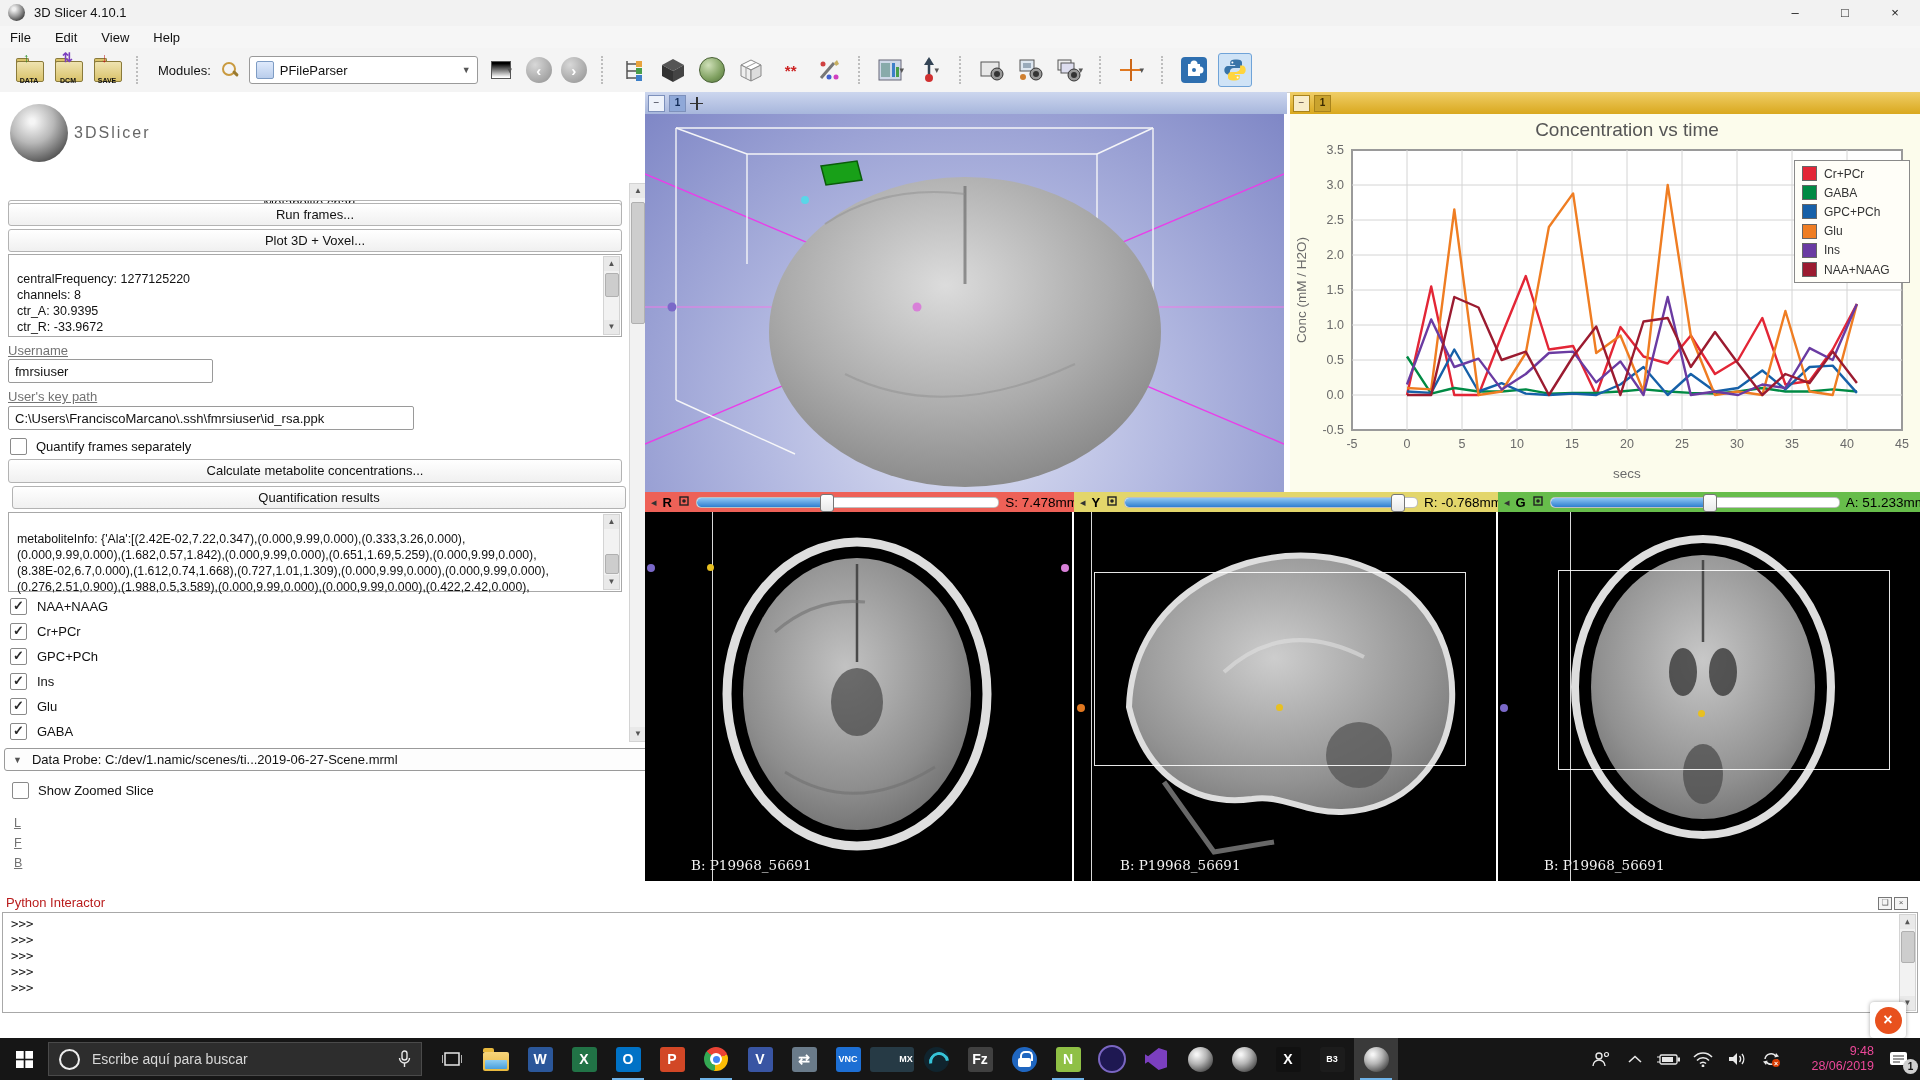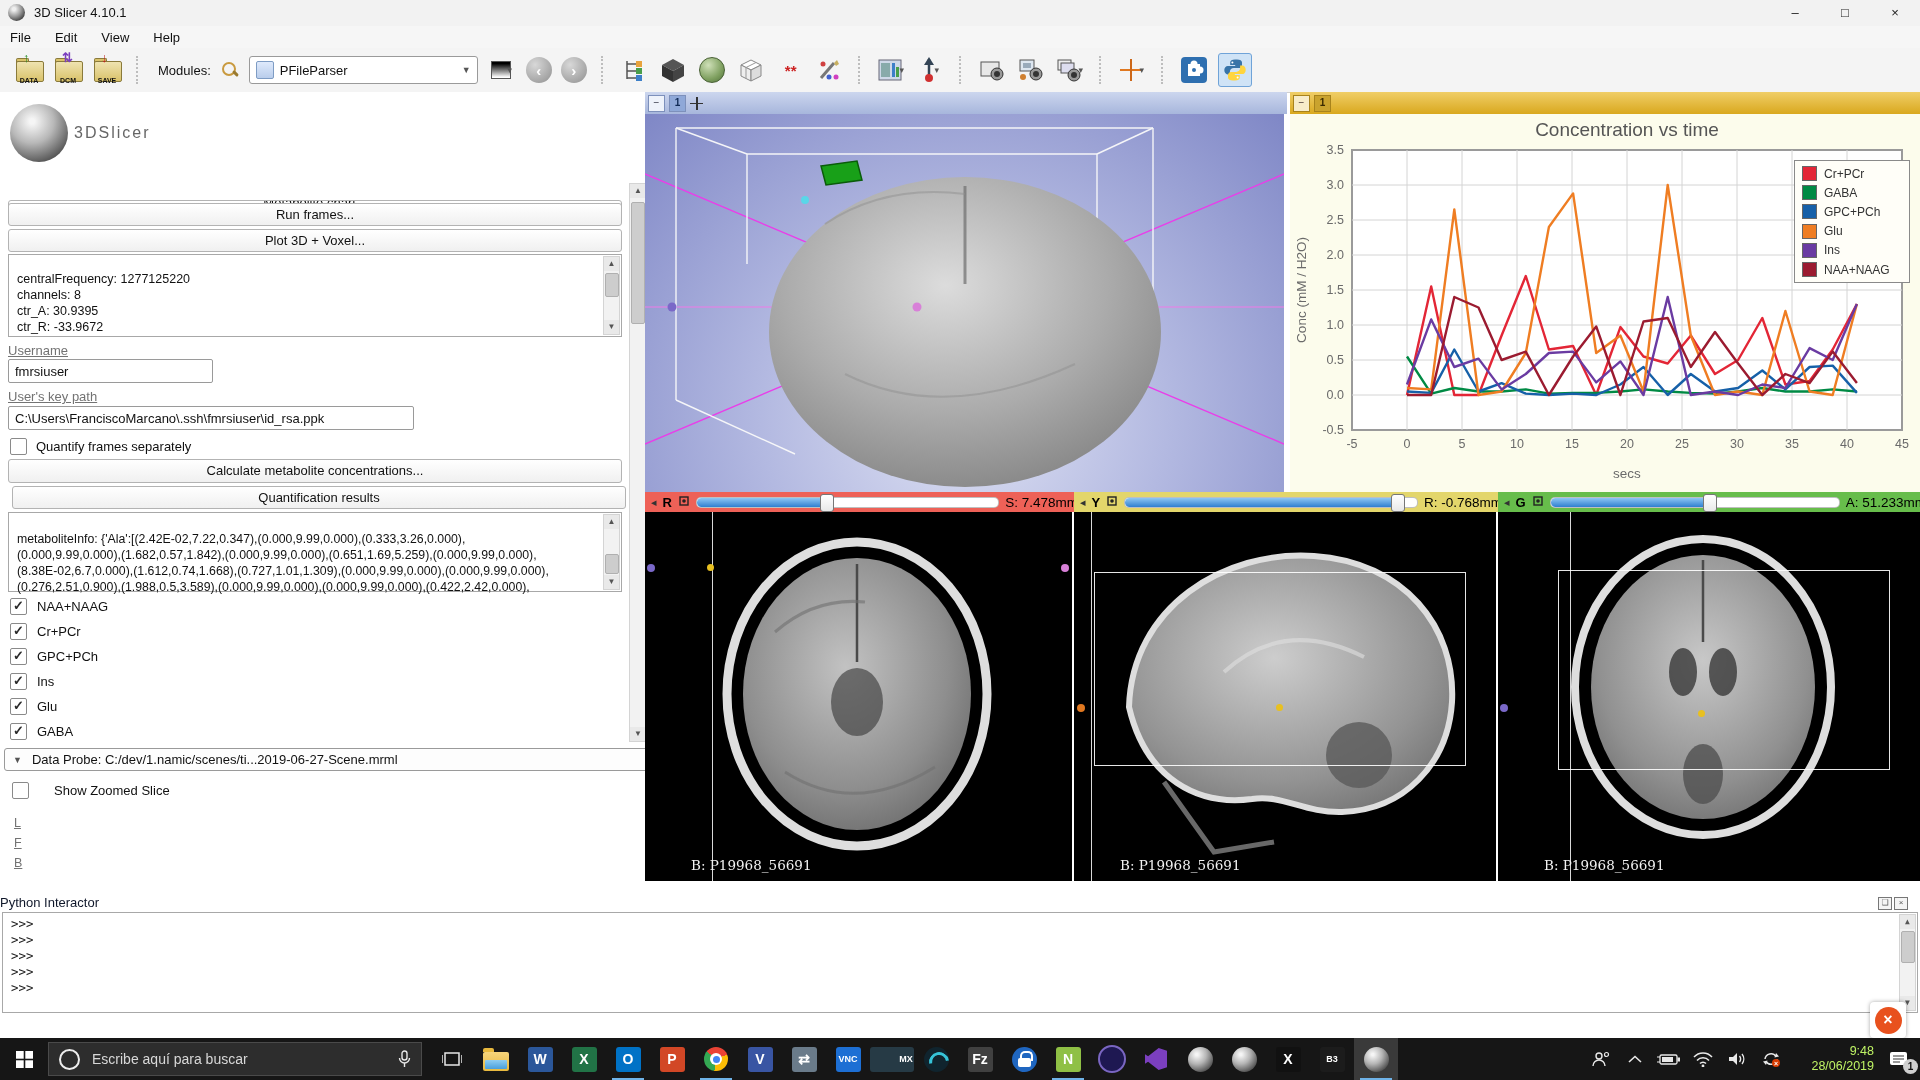--- a/index.html
+++ b/index.html
@@ -85,21 +85,21 @@
   .slider{flex:1;height:9px;background:#fff;border-radius:5px;position:relative;border:1px solid rgba(0,0,0,.25);}
   .slider .fill{position:absolute;left:0;top:0;bottom:0;background:linear-gradient(#8ec7f4,#2f7fd0);border-radius:5px 0 0 5px;}
   .slider .hd{position:absolute;top:-4px;width:12px;height:16px;background:linear-gradient(#fff,#e8e8e8);border:1px solid #777;border-radius:3px;}
   .sval{font-size:13.5px;white-space:nowrap;}
   .viewport{top:512px;height:369px;background:#000;overflow:hidden;}
   .slicelab{position:absolute;left:10px;bottom:8px;color:#f2f2f2;font-family:"DejaVu Serif",serif;font-size:13.5px;margin-left:36px;}
   .vline{position:absolute;top:0;bottom:0;width:1px;background:rgba(255,255,255,.85);}
   .dot{position:absolute;width:8px;height:8px;border-radius:50%;}
   
   #pyhead{left:0;top:893px;width:1920px;height:19px;background:#fff;}
-  #pyhead .t{position:absolute;left:0;top:2px;font-size:13px;color:#0f172a;}
+  #pyhead .t{position:absolute;left:6px;top:2px;font-size:13px;color:#b91c1c;}
   .pyico{position:absolute;top:4px;width:12px;height:11px;border:1px solid #777;font-size:8px;line-height:10px;text-align:center;color:#555;background:#f4f4f4;}
   #pyconsole{left:2px;top:912px;width:1914px;height:99px;border:1px solid #a8a8a8;background:#fff;
     font-family:"DejaVu Sans Mono",monospace;font-size:12.5px;color:#222;}
   #pyconsole .pl{line-height:16px;padding-left:8px;}
   
   #toast{left:1870px;top:1002px;width:36px;height:36px;background:#fff;border-radius:4px;box-shadow:0 0 4px rgba(0,0,0,.35);
     display:flex;align-items:center;justify-content:center;}
   #toast .c{width:27px;height:27px;border-radius:50%;background:#e8511e;color:#fff;font-size:16px;font-weight:bold;
     text-align:center;line-height:26px;}
   
@@ -123,21 +123,21 @@
   .lockic{width:25px;height:25px;border-radius:50%;background:#1f66c0;position:relative;}
   .lockic::before{content:"";position:absolute;left:8px;top:4px;width:9px;height:8px;border:2px solid #fff;border-bottom:none;border-radius:5px 5px 0 0;}
   .lockic::after{content:"";position:absolute;left:6px;top:11px;width:13px;height:9px;background:#fff;border-radius:2px;}
   .eclipseic{width:24px;height:24px;border-radius:50%;background:#1e1852;border:2px solid #7a66c2;}
   .sharkic{width:25px;height:25px;border-radius:50%;background:#10242e;position:relative;}
   .sharkic::before{content:"";position:absolute;left:5px;top:5px;width:14px;height:14px;border:3px solid transparent;
     border-left-color:#36c3d8;border-top-color:#36c3d8;border-radius:50%;transform:rotate(35deg);}
   .vsic{width:22px;height:22px;background:#7b3fbf;clip-path:polygon(62% 0,100% 12%,100% 88%,62% 100%,14% 62%,0 72%,0 28%,14% 38%);}
   .traywrap{margin-left:auto;display:flex;align-items:center;}
   .tray{width:34px;display:flex;align-items:center;justify-content:center;position:relative;height:42px;}
-  .clockblk{width:86px;text-align:right;color:#bef264;font-size:12.5px;line-height:15px;padding-right:4px;}
+  .clockblk{width:86px;text-align:right;color:#ec4899;font-size:12.5px;line-height:15px;padding-right:4px;}
   .badge1{position:absolute;right:2px;bottom:6px;width:15px;height:15px;border-radius:50%;background:#cfcfcf;color:#111;
     font-size:10px;font-weight:bold;text-align:center;line-height:15px;}
 </style>
 </head>
 <body>
 
 <div class="abs" id="titlebar">
   <div class="abs appicon"></div>
   <div class="abs title">3D Slicer 4.10.1</div>
   <div class="abs wbtn" style="left:1772px;">–</div>
@@ -381,21 +381,21 @@
     <div class="ar" style="top:0;">▲</div>
       <div class="ar" style="bottom:0;">▼</div>
     <div class="th" style="top:18px;height:120px;"></div>
   </div>
 
   <div class="abs" id="dataprobe" style="left:4px;top:656px;width:634px;height:21px;">
     <span class="tri">▼</span>
     <span>Data Probe: C:/dev/1.namic/scenes/ti...2019-06-27-Scene.mrml</span>
   </div>
 
-  <div class="abs" style="left:12px;top:690px;display:flex;align-items:center;gap:25px;">
+  <div class="abs" style="left:12px;top:690px;display:flex;align-items:center;gap:9px;">
     <div class="cbx"></div>
     <div class="cblabel">Show Zoomed Slice</div>
   </div>
 
   <div id="orient-lines"></div>
 <div class="abs slabel" style="left: 14px; top: 724px; font-size: 12.5px;">L</div>
     <div class="abs slabel" style="left: 14px; top: 744px; font-size: 12.5px;">F</div>
     <div class="abs slabel" style="left: 14px; top: 764px; font-size: 12.5px;">B</div>
   </div>
 

